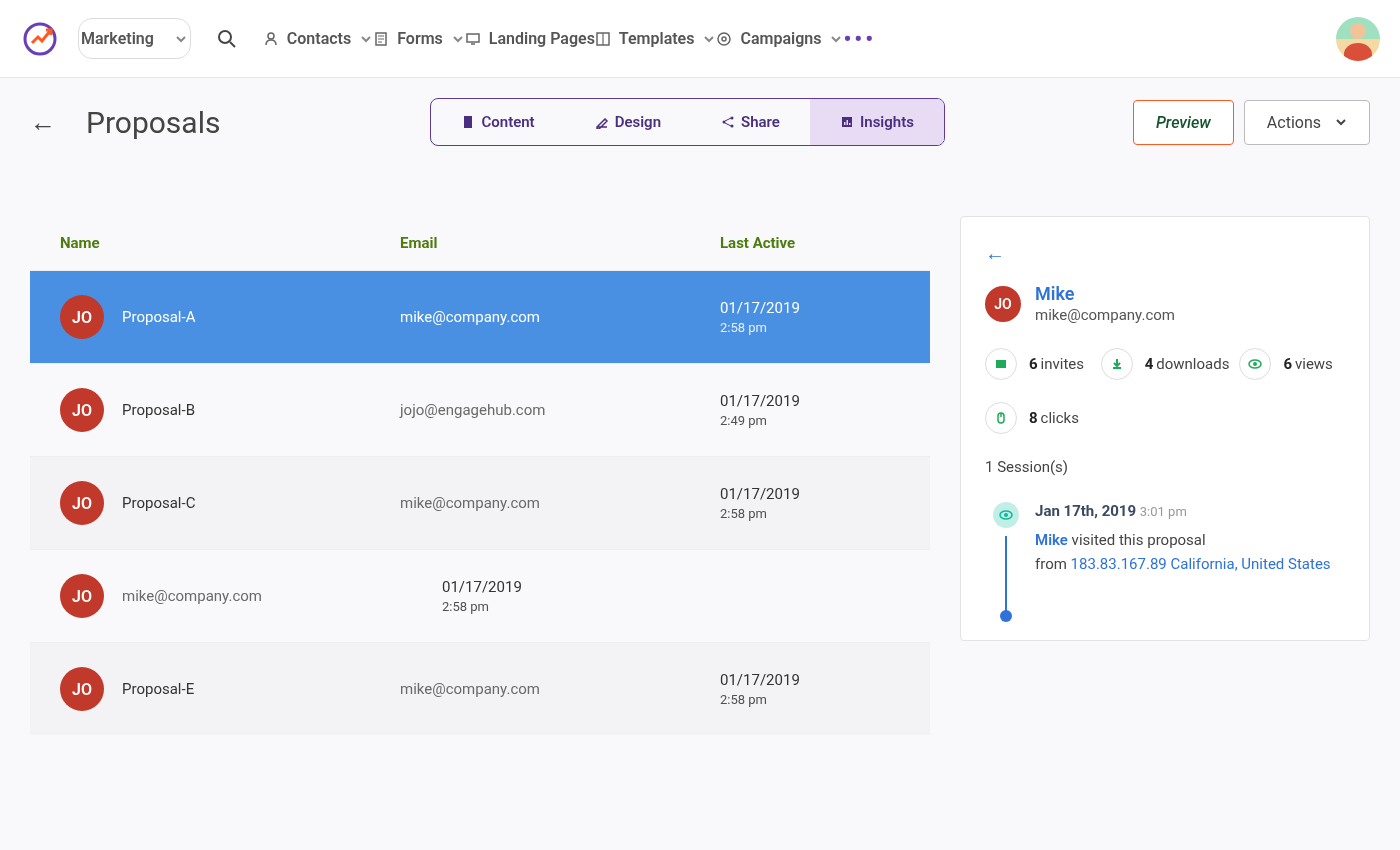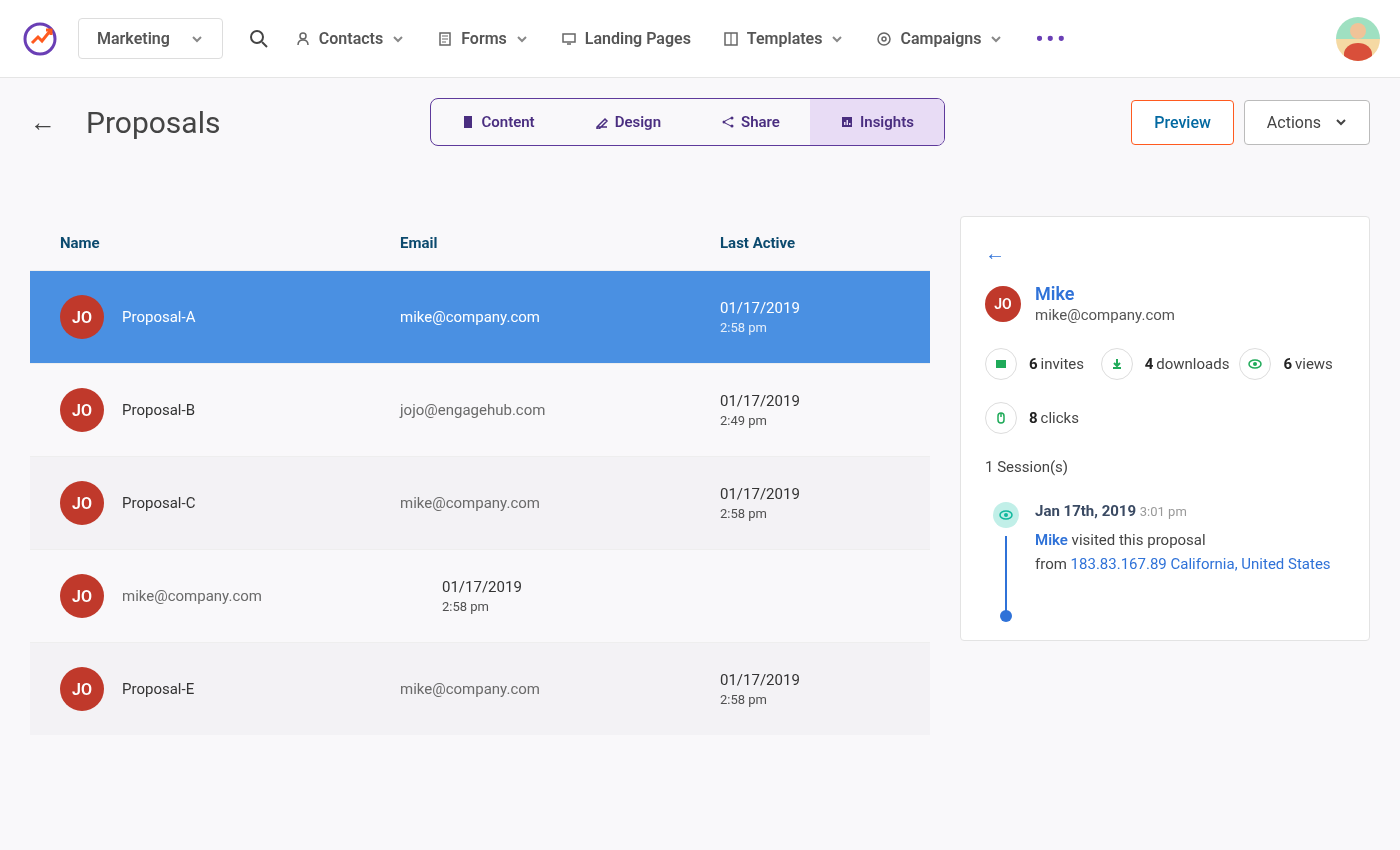--- a/index.html
+++ b/index.html
@@ -1,47 +1,47 @@
 <!DOCTYPE html>
 <html><head>
 <meta charset="utf-8">
 <style>
 * { margin: 0; padding: 0; box-sizing: border-box; font-family: -apple-system, BlinkMacSystemFont, "Segoe UI", Roboto, Arial, sans-serif; }
 body { background: #f9f8fa; color: #333; width: 1400px; height: 850px; overflow: hidden; }
 
 
 .topbar { height: 78px; background: #fff; border-bottom: 1px solid #e5e5e5; display: flex; align-items: center; padding: 0 20px; gap: 18px; }
 .logo { width: 40px; height: 40px; display: flex; align-items: center; justify-content: center; }
-.module-select { border: 1px solid #ddd; border-radius: 4px; padding: 10px 18px; display: flex; align-items: center; gap: 20px; color: #555; font-weight: 600; font-size: 16px; cursor: pointer; }
+.module-select { border: 1px solid #ddd; border-radius: 14px; padding: 10px 2px; display: flex; align-items: center; gap: 20px; color: #555; font-weight: 600; font-size: 16px; cursor: pointer; }
 .search-btn { width: 36px; height: 36px; display:flex; align-items:center; justify-content:center; color:#555; cursor:pointer; }
-.nav { display: flex; align-items: center; gap: 32px; }
+.nav { display: flex; align-items: center; }
 .nav-item { display: flex; align-items: center; gap: 8px; color: #555; font-weight: 600; font-size: 16px; cursor: pointer; }
 .nav-item .nav-icon { color:#666; display:flex; }
 .more-dots { color: #6a3fb5; font-size: 22px; letter-spacing: 3px; cursor:pointer; font-weight: bold;}
 .spacer { flex: 1; }
 .avatar { width: 44px; height: 44px; border-radius: 50%; background: linear-gradient(#9fe0c1 50%, #f5d9a3 50%); position: relative; overflow: hidden; }
 .avatar::before { content:""; position:absolute; top:6px; left:50%; transform:translateX(-50%); width:16px; height:16px; border-radius:50%; background:#f0c398; }
 .avatar::after { content:""; position:absolute; bottom:-4px; left:50%; transform:translateX(-50%); width:28px; height:22px; border-radius:50% 50% 0 0; background:#d94f3a; }
 
 
 .subheader { display:flex; align-items:center; padding: 20px 30px 0 30px; gap: 30px; }
 .back-arrow { font-size: 26px; color:#444; cursor:pointer; }
 .page-title { font-size: 30px; font-weight: 400; color:#444; }
 .tabbar { display:flex; border:1.5px solid #5e3a9b; border-radius:8px; overflow:hidden; margin-left: 180px;}
 .tab { padding: 14px 30px; display:flex; align-items:center; gap:6px; font-size:15px; font-weight:600; color:#4a2e80; cursor:pointer; }
 .tab.active { background:#e8dcf5; }
 .right-actions { margin-left:auto; display:flex; gap:10px; }
 .btn { padding: 12px 22px; border-radius:4px; font-size:16px; cursor:pointer; background:#fff; }
-.btn-preview { border:1.5px solid #ff5a1f; color:#0369a1; font-weight:500; }
+.btn-preview { border:1.5px solid #ff5a1f; color:#14532d; font-weight:500;font-style:italic; }
 .btn-actions { border:1.5px solid #bbb; color:#444; display:flex; align-items:center; gap:14px; }
 
 
 .content { display:flex; padding: 70px 30px 0 30px; gap: 30px; align-items:flex-start; }
 .table-area { flex:1; }
-.thead { display:flex; padding: 18px 30px; color:#0c4a6e; font-weight:700; font-size:15px; }
+.thead { display:flex; padding: 18px 30px; color:#4d7c0f; font-weight:700; font-size:15px; }
 .col-name { width: 340px; }
 .col-email { width: 320px; }
 .col-last { flex:1; }
 .trow { display:flex; align-items:center; padding: 24px 30px; border-top:1px solid #eee; }
 .trow.selected { background:#4a90e2; color:#fff; }
 .trow.alt { background:#f3f2f5; }
 .trow .initials { width:44px; height:44px; border-radius:50%; background:#c0392b; color:#fff; display:flex; align-items:center; justify-content:center; font-weight:600; font-size:16px; margin-right:18px; flex-shrink:0; }
 .trow .rname { width: 278px; font-size:15px; }
 .trow .remail { width:320px; font-size:15px; color:#6a6a6a; }
 .trow.selected .remail { color:#fff; }

